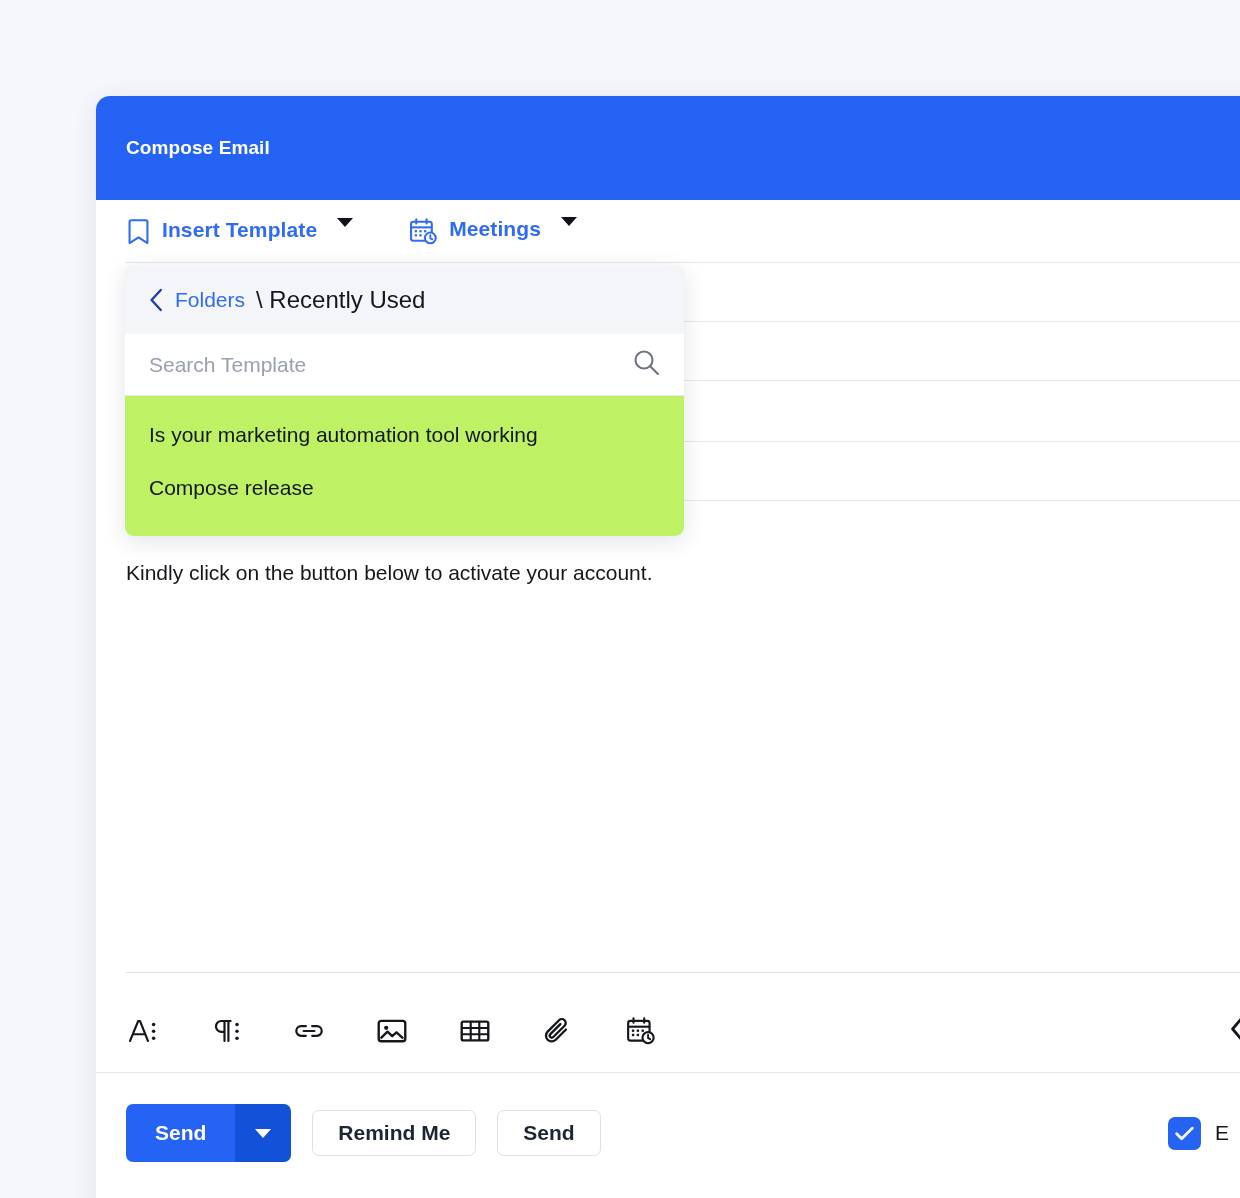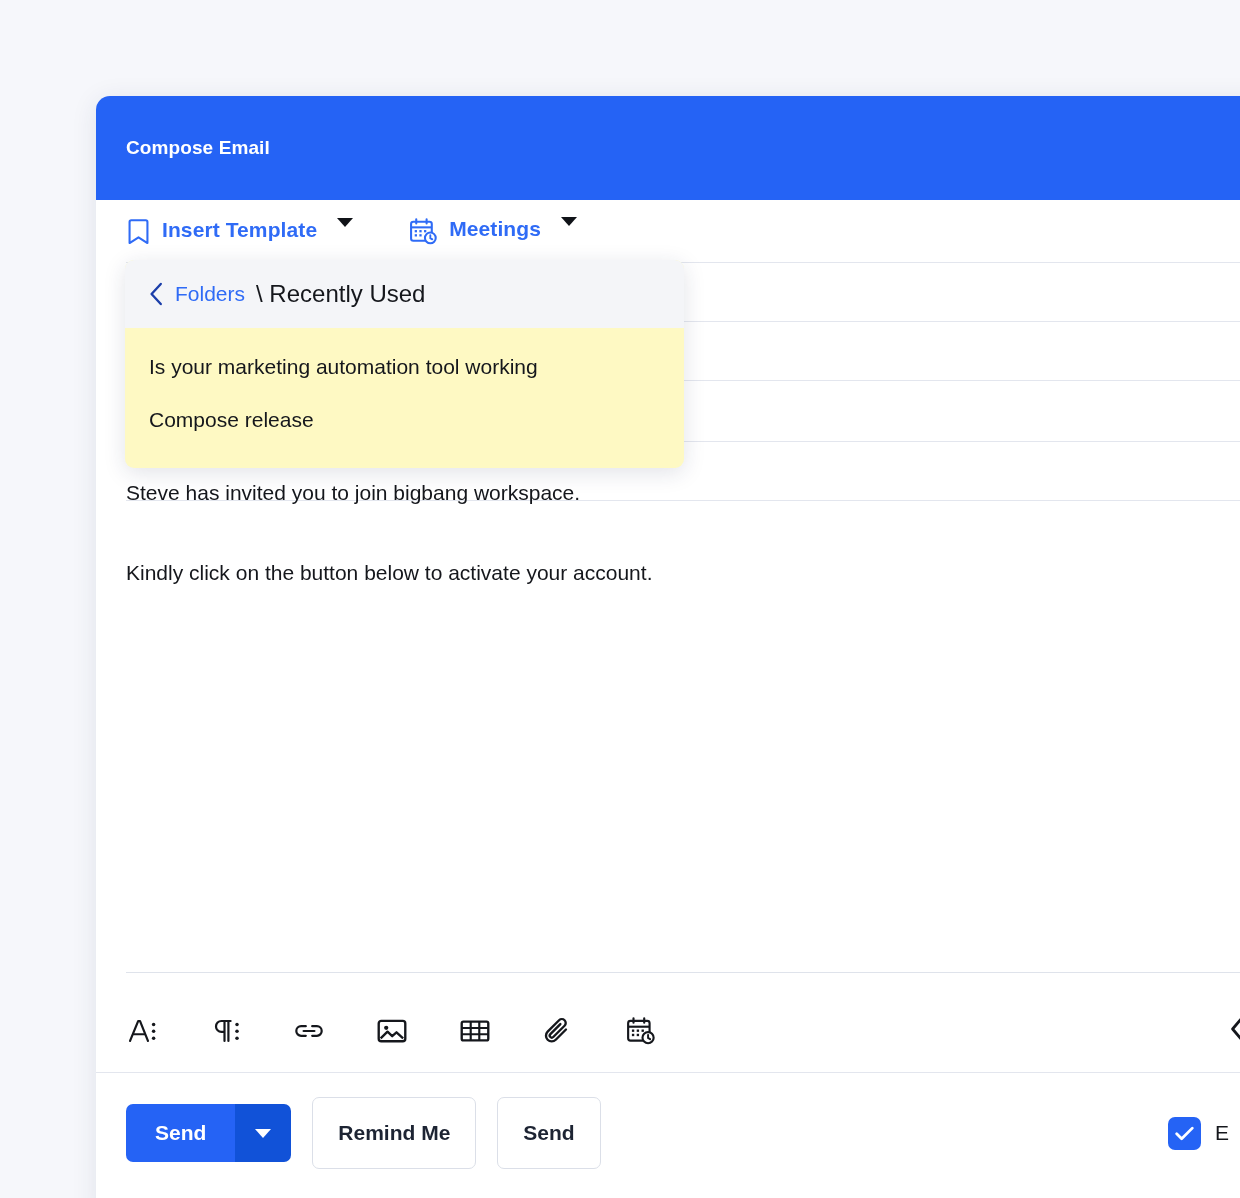--- a/index.html
+++ b/index.html
@@ -192,21 +192,21 @@
     justify-content: center;
     cursor: pointer;
   }
   .caret-white {
     width: 0; height: 0;
     border-left: 8px solid transparent;
     border-right: 8px solid transparent;
     border-top: 9px solid #ffffff;
   }
   .btn-outline {
-    height: 72px;
+    height: 46px;
     background: #ffffff;
     color: #1d2433;
     border: 1px solid #dbdfe8;
     padding: 0 25px;
   }
 
   .tracking {
     position: absolute;
     left: 1072px;
     top: 977px;
@@ -227,23 +227,23 @@
   .tracking-label {
     font-size: 21px;
     color: #15171c;
     white-space: nowrap;
   }
 
   
   .template-dropdown {
     position: absolute;
     left: 125px;
-    top: 260px;
+    top: 266px;
     width: 559px;
-    background: #fef9c3;
+    background: #bef264;
     border-radius: 9px;
     box-shadow: 0 5px 22px rgba(30,41,77,0.13);
     overflow: hidden;
     z-index: 40;
   }
   .dd-breadcrumb {
     height: 68px;
     background: #f4f5f8;
     display: flex;
     align-items: center;
@@ -460,19 +460,28 @@
   <div class="dd-breadcrumb">
     <span class="chev-left">
       <svg width="15" height="24" viewBox="0 0 14 22" fill="none">
         <path d="M11 1.6 2.4 11l8.6 9.4" stroke="#1c3faa" stroke-width="2.2" stroke-linecap="round" stroke-linejoin="round"></path>
       </svg>
     </span>
     <span class="bc-folders">Folders</span>
     <span class="bc-rest">\ Recently Used</span>
   </div>
 
+  <div class="dd-search">
+    <input type="text" placeholder="Search Template" style="">
+    <span>
+      <svg width="27" height="27" viewBox="0 0 26 26" fill="none">
+        <circle cx="10.6" cy="10.6" r="8.2" stroke="#6e7480" stroke-width="2"></circle>
+        <path d="M16.8 16.8 24 24" stroke="#6e7480" stroke-width="2" stroke-linecap="round"></path>
+      </svg>
+    </span>
+  </div>
 
   <div class="dd-list">
     <div class="dd-item">Is your marketing automation tool working</div>
     <div class="dd-item">Compose release</div>
   </div>
 
 </div>
 
 </body></html>

